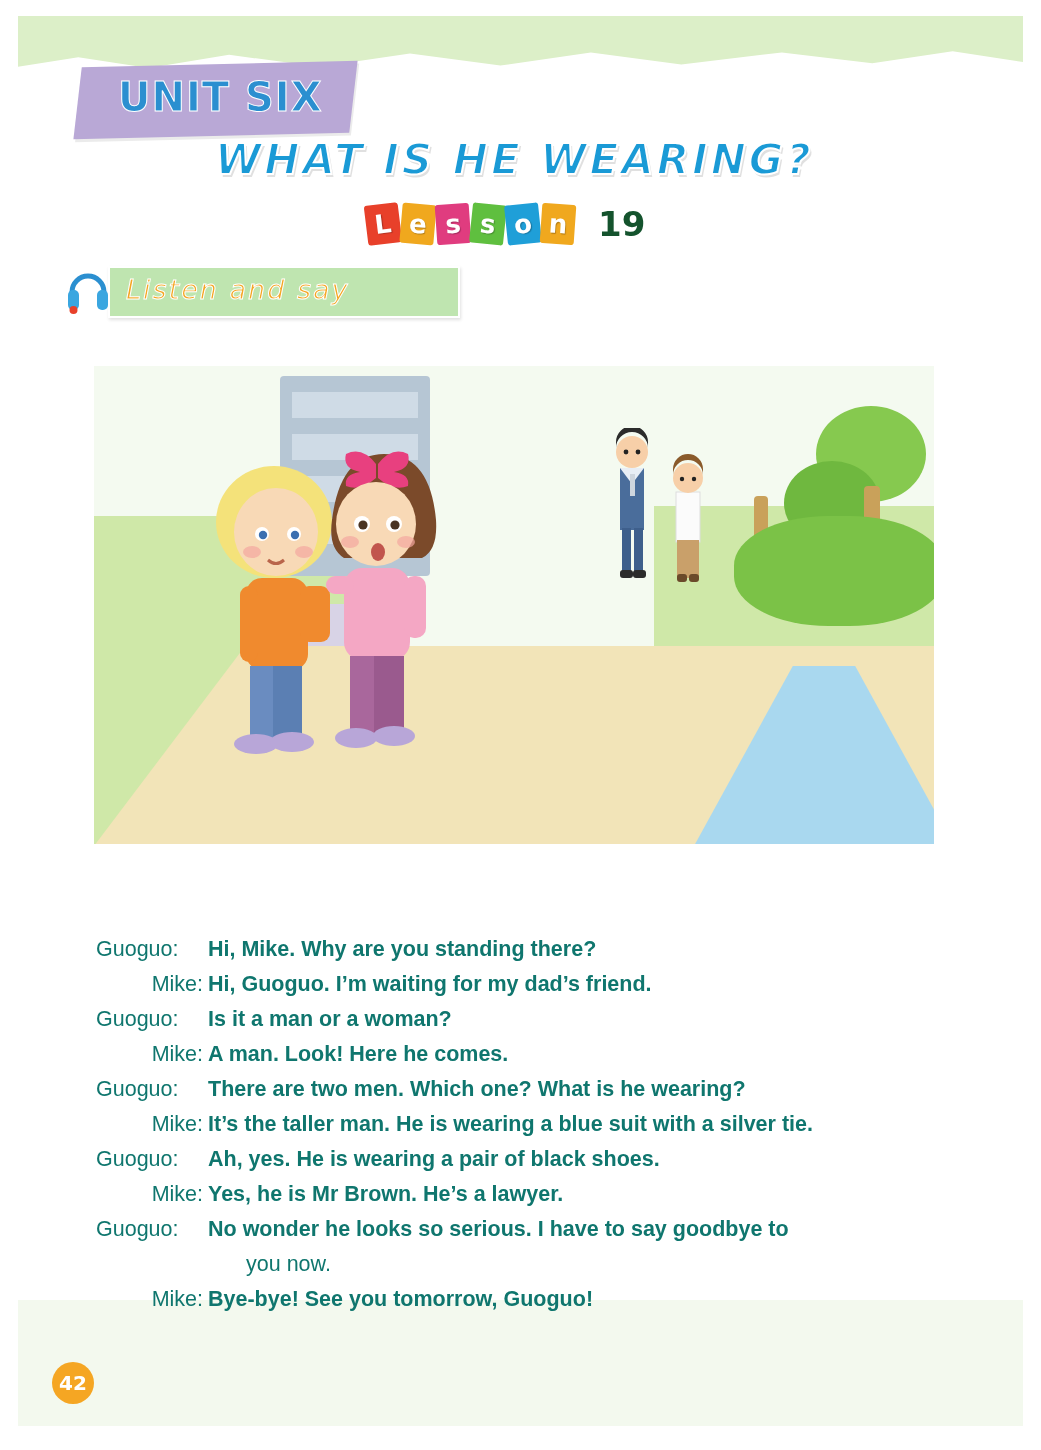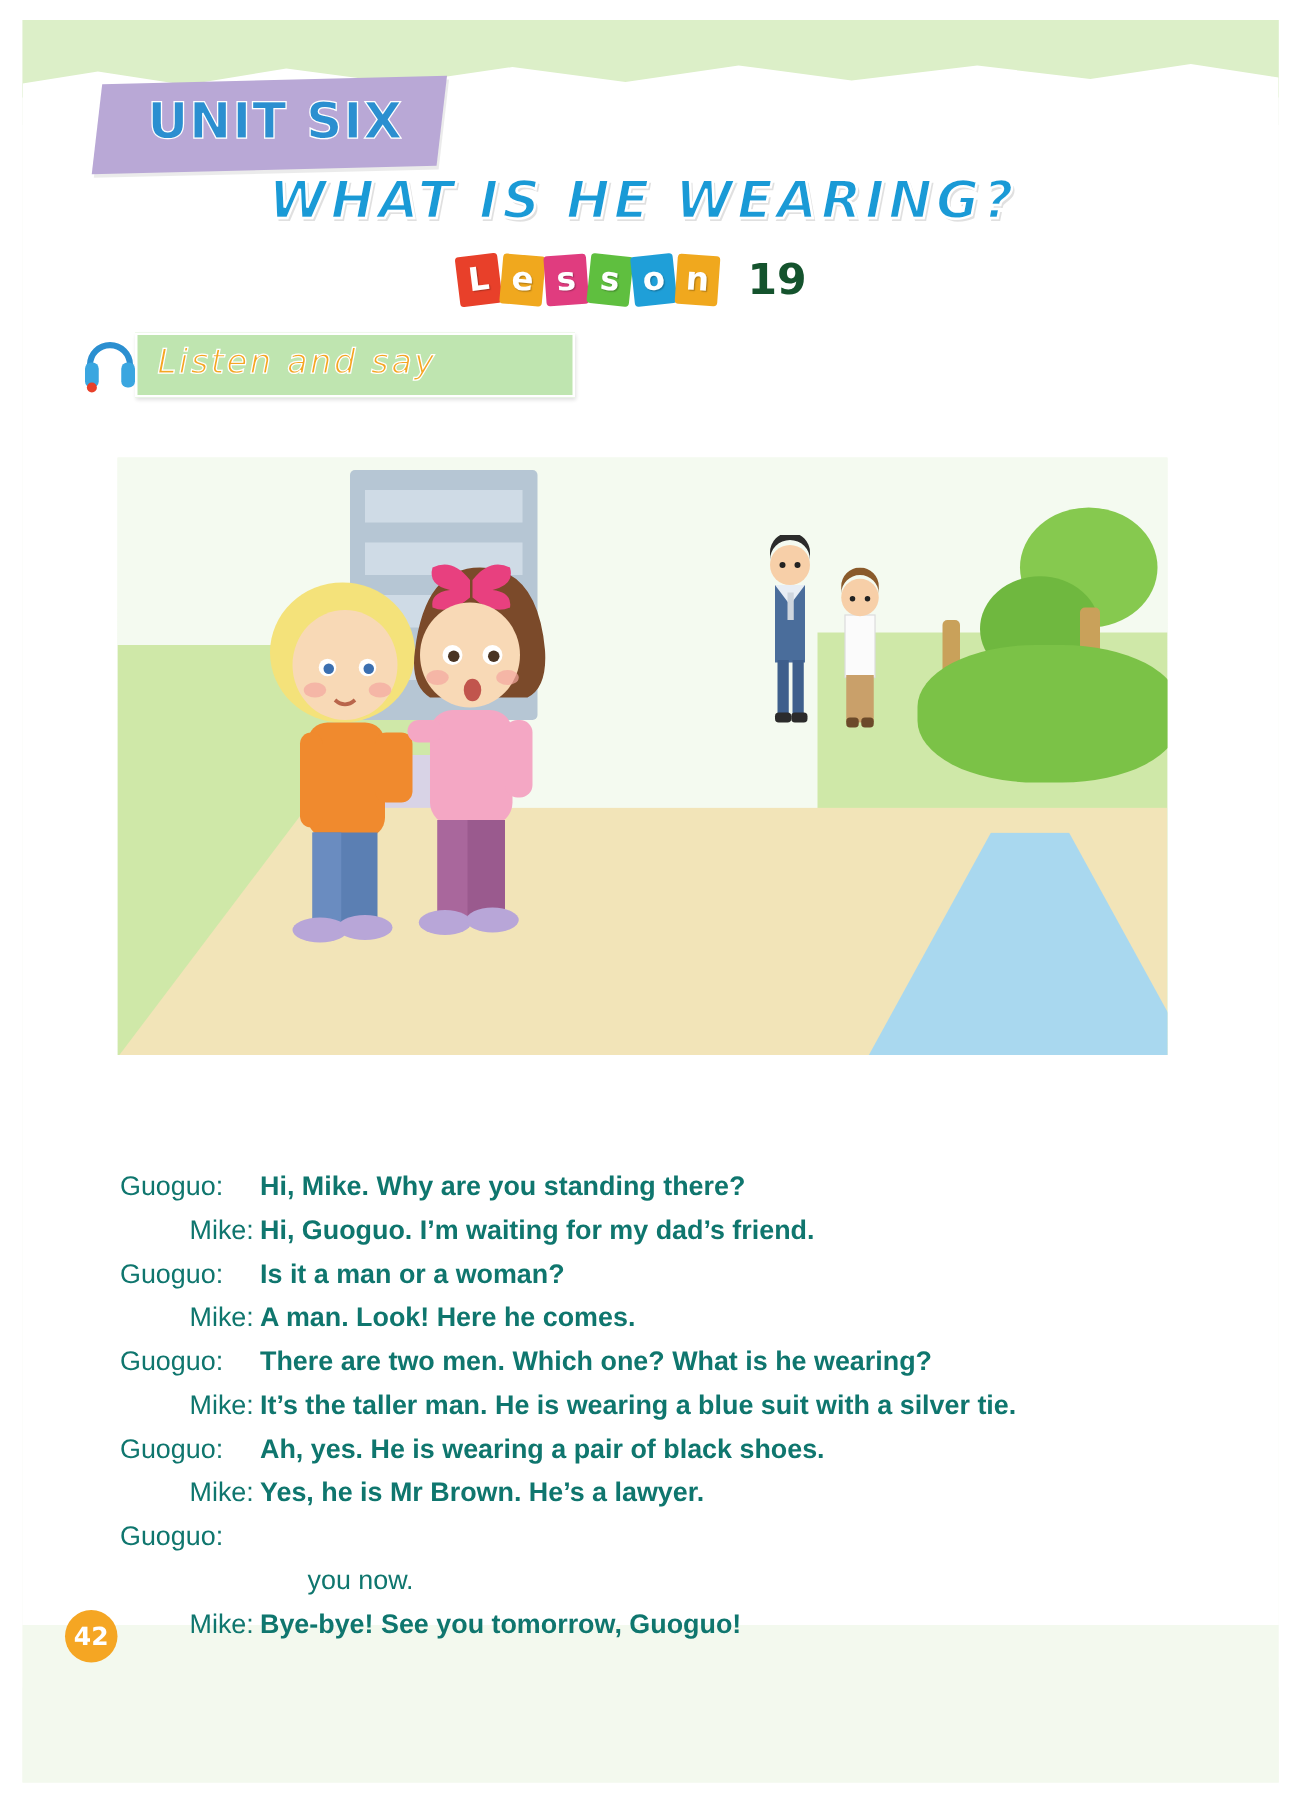--- a/index.html
+++ b/index.html
@@ -236,21 +236,21 @@
     text-align: justify;
     text-justify: inter-word;
   }
   .cont {
     padding-left: 150px;
   }
 
   
   .pagenum {
     position: absolute;
-    left: 52px; top: 1288px;
+    left: 52px; top: 1362px;
     width: 42px; height: 42px;
     border-radius: 50%;
     background: #f5a623;
     color: #ffffff;
     font-size: 20px;
     font-weight: bold;
     display: flex;
     align-items: center;
     justify-content: center;
     font-family: "DejaVu Sans", sans-serif;
@@ -417,20 +417,21 @@
       <div class="utt">Ah, yes. He is wearing a pair of black shoes.</div>
     </div>
 
     <div class="dline">
       <div class="spk indent">Mike:</div>
       <div class="utt">Yes, he is Mr Brown. He’s a lawyer.</div>
     </div>
 
     <div class="dline">
       <div class="spk">Guoguo:</div>
+      <div class="utt justify">No wonder he looks so serious. I have to say goodbye to</div>
     </div>
     <div class="cont">you now.</div>
 
     <div class="dline">
       <div class="spk indent">Mike:</div>
       <div class="utt">Bye-bye! See you tomorrow, Guoguo!</div>
     </div>
 
   </div>
 

